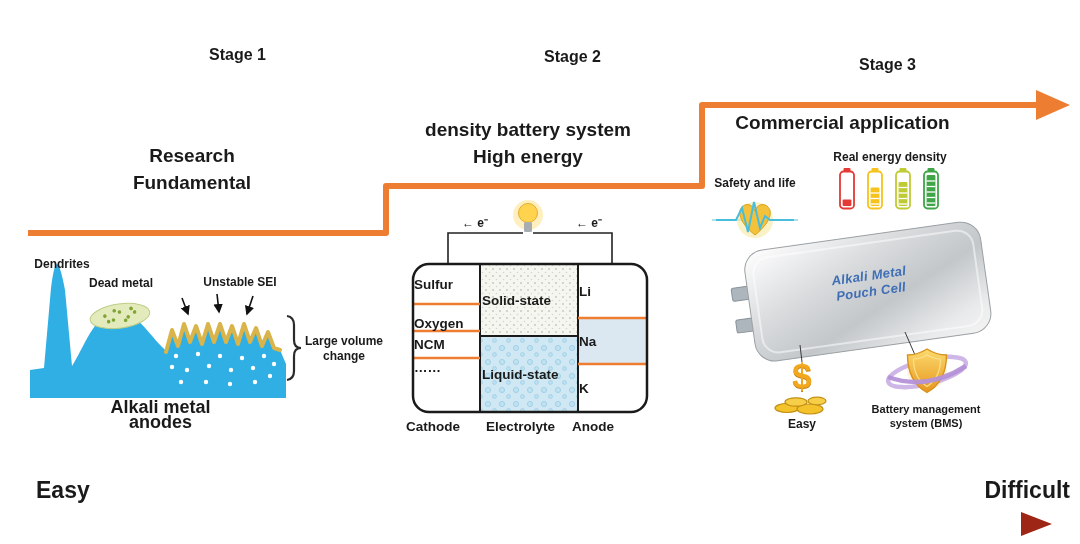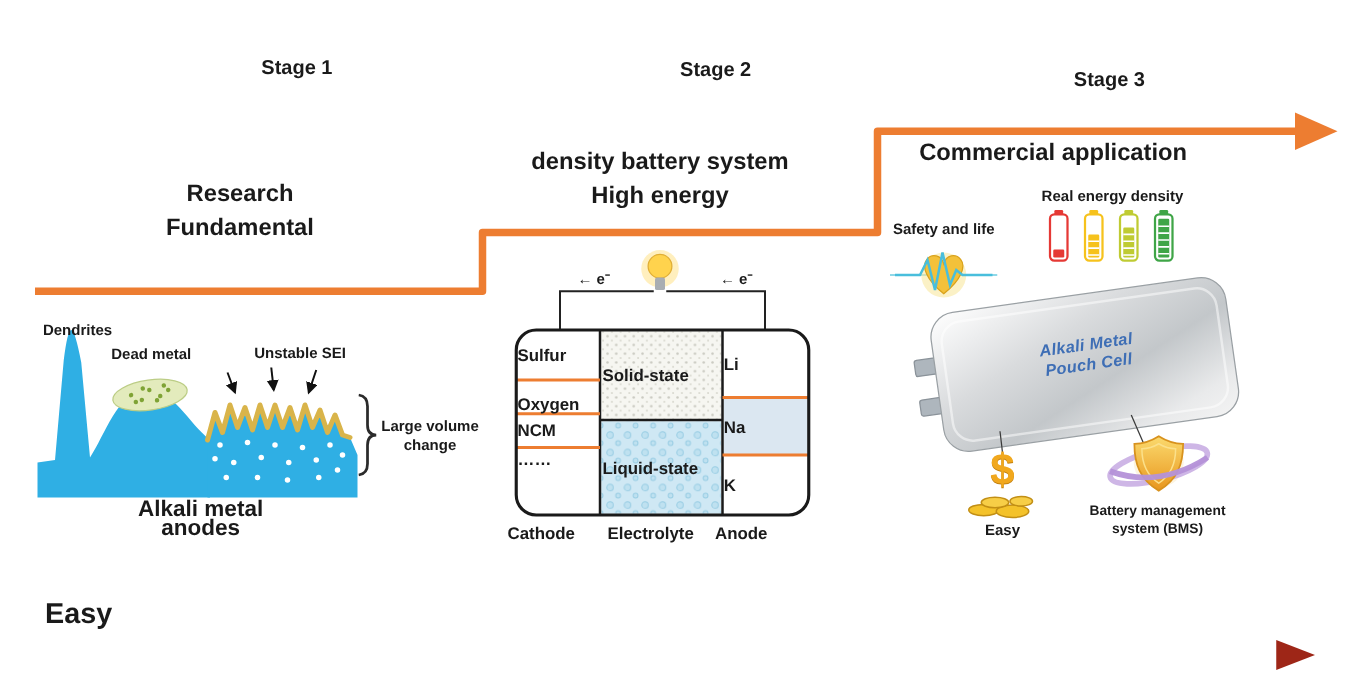--- a/index.html
+++ b/index.html
@@ -266,20 +266,21 @@
     <path d="M 47,7 C 54,11.5 60,13 66.5,13 C 66.5,29 62,42 47,50.5 C 32,42 27.5,29 27.5,13 C 34,13 40,11.5 47,7 Z" fill="url(#goldG)" stroke="#D8921E" stroke-width="1.4"></path>
     <path d="M 47,13 C 52,16 56,17 60.5,17 C 60.5,28.5 57,38 47,44.5 C 37,38 33.5,28.5 33.5,17 C 38,17 42,16 47,13 Z" fill="none" stroke="#FBE08A" stroke-width="1.2"></path>
     <path d="M 8,35 Q 47,49 86,24" fill="none" stroke="#B491D8" stroke-width="4.5" opacity="0.95"></path>
   </svg>
   <div class="bms-lbl" style="left:856px;top:402px;width:140px">
     <div>Battery management</div>
     <div>system (BMS)</div>
   </div>
 
   <div class="big-ends" style="left:36px;top:477px">Easy</div>
+  <div class="big-ends" style="left:952px;top:477px;width:118px;text-align:right">Difficult</div>
 
   <svg class="abs" style="left:30px;top:505px" width="1050" height="39" viewBox="0 0 1050 39">
     <defs>
       <linearGradient id="diffG" x1="0" y1="0" x2="1" y2="0">
         <stop offset="0" stop-color="#F9E0D4"></stop>
         <stop offset="0.33" stop-color="#F0B094"></stop>
         <stop offset="0.66" stop-color="#DB6A45"></stop>
         <stop offset="1" stop-color="#AC2C1C"></stop>
       </linearGradient>
     </defs>

